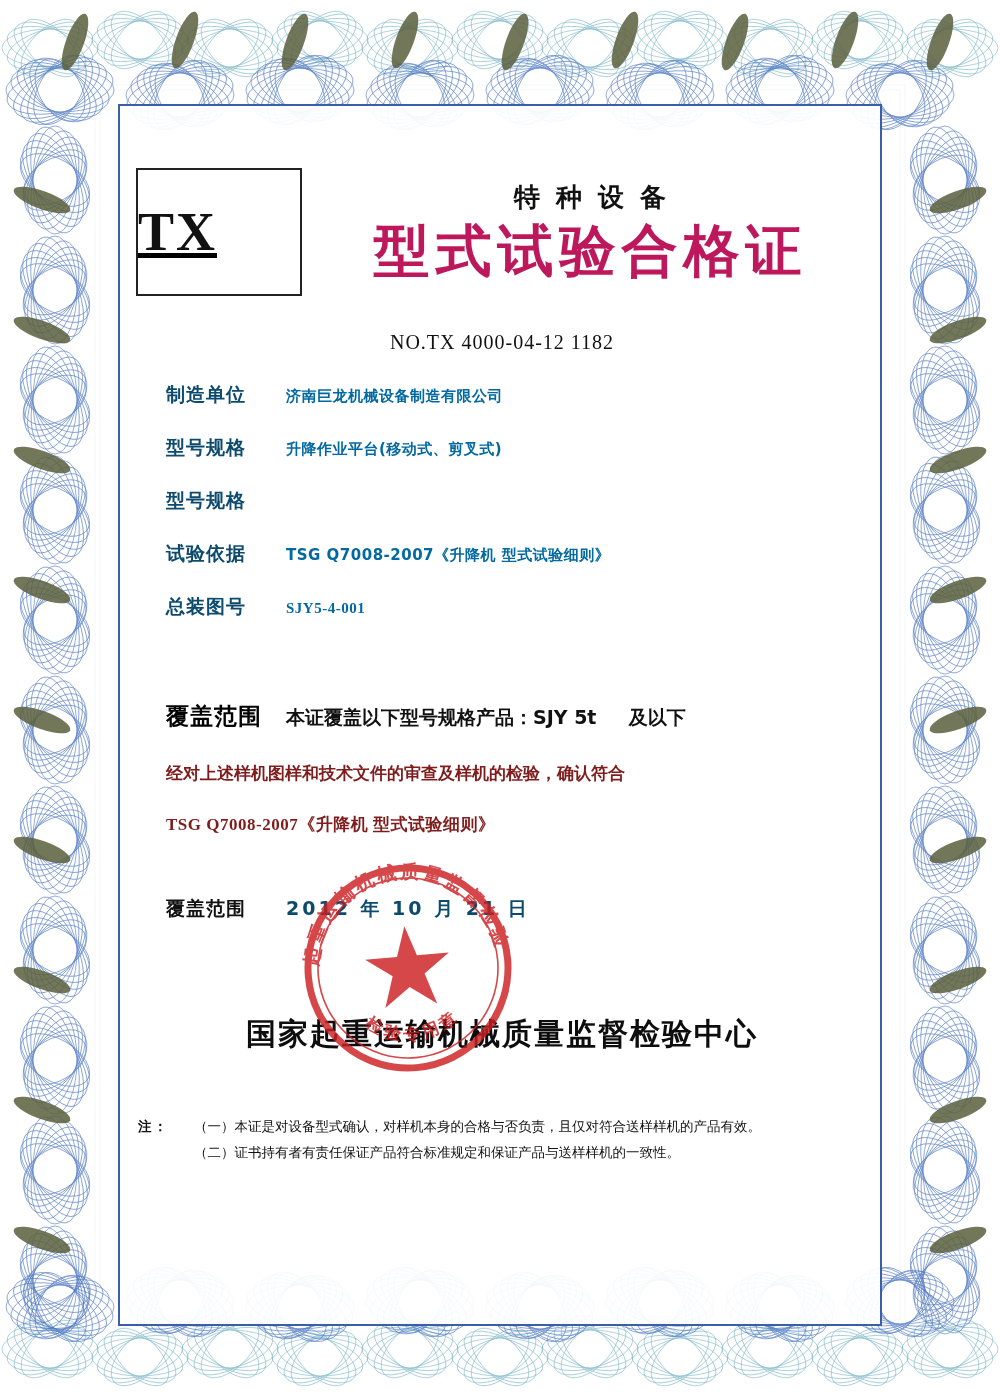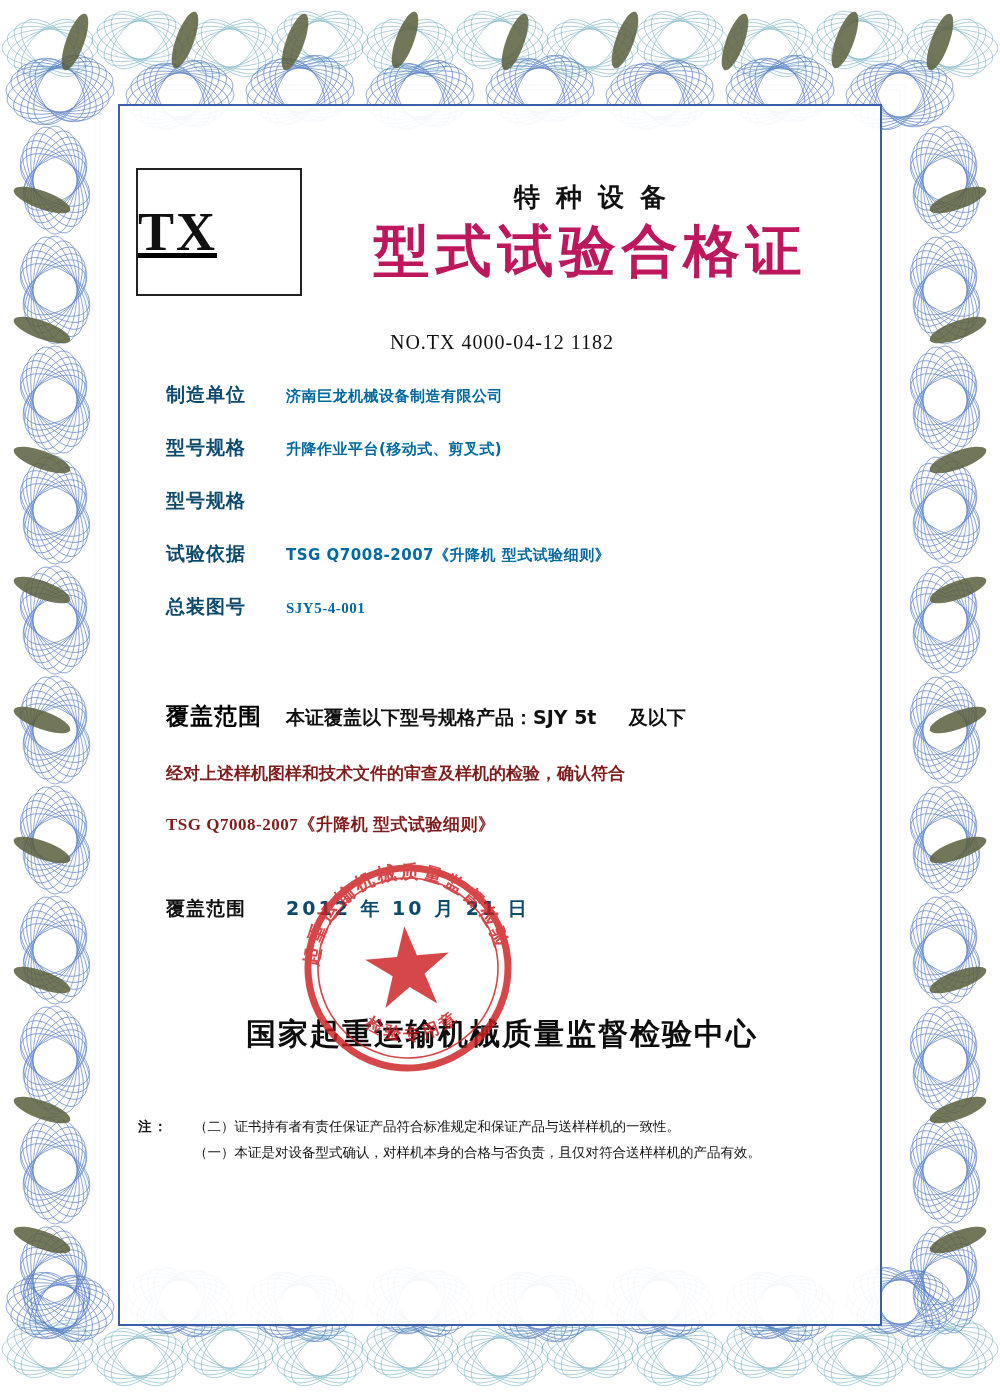--- a/index.html
+++ b/index.html
@@ -656,22 +656,22 @@
           </g>
         </svg>
       </div>
 
       <div class="issuer">国家起重运输机械质量监督检验中心</div>
 
       <div class="notes">
         <div class="notes-row">
           <div class="notes-label">注：</div>
           <div class="notes-body">
+            <div class="notes-item">（一）本证是对设备型式确认，对样机本身的合格与否负责，且仅对符合送样样机的产品有效。</div>
             <div class="notes-item">（二）证书持有者有责任保证产品符合标准规定和保证产品与送样样机的一致性。</div>
-            <div class="notes-item">（一）本证是对设备型式确认，对样机本身的合格与否负责，且仅对符合送样样机的产品有效。</div>
           </div>
         </div>
       </div>
 
     </div>
   </div>
 
 </div>
 
 </body></html>

